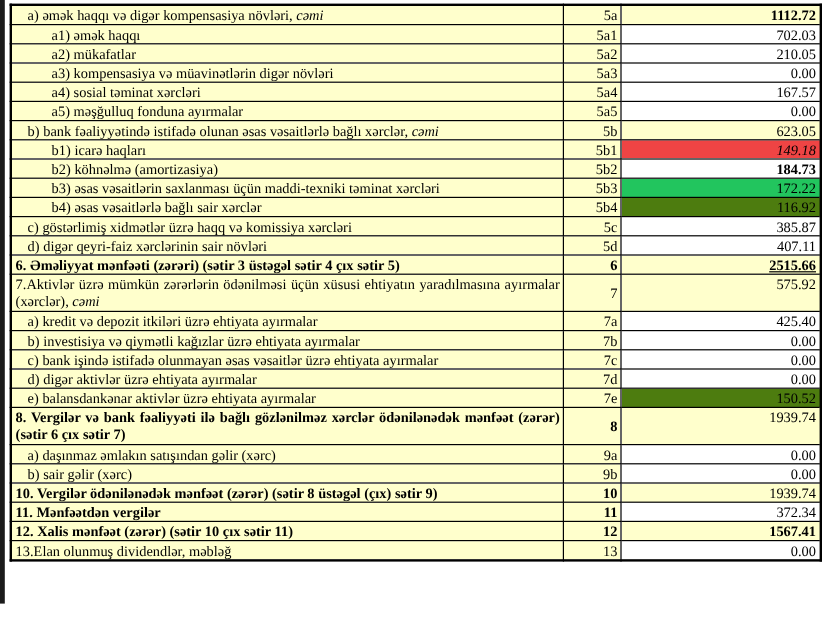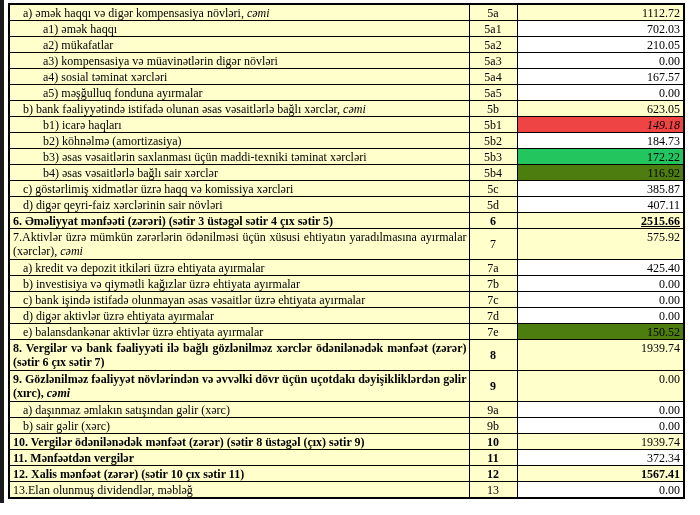--- a/index.html
+++ b/index.html
@@ -32,21 +32,21 @@
   col.c-value { width: 167px; }
   td {
     border: 1px solid var(--border, #000);
     font-size: 12px;
     line-height: 14px;
     padding: 0 2px;
     overflow: hidden;
     vertical-align: middle;
   }
   td.label { background: var(--yellow, #FFFFCC); text-align: left; }
-  td.code  { background: var(--yellow, #FFFFCC); text-align: center; }
+  td.code  { background: var(--yellow, #FFFFCC); text-align: right; }
   td.value { text-align: right; padding-right: 3px; }
   tr.single td { height: 15px; white-space: nowrap; }
   tr.two td.label { text-align: justify; padding-top: 1px; padding-bottom: 1px; }
   tr.two td.value { vertical-align: top; padding-top: 1px; padding-left: 24px; }
   tr.bold td.label, tr.bold td.code { font-weight: bold; }
   td.value.vb { font-weight: bold; }
   td.label.ind0 { padding-left: 3px; }
   td.label.ind1 { padding-left: 13px; }
   td.label.ind2 { padding-left: 33px; }
   td.label i { font-style: italic; }
@@ -59,21 +59,21 @@
 <table id="report">
   <colgroup>
     <col class="c-label">
     <col class="c-code">
     <col class="c-value">
   </colgroup>
   <tbody>
       <tr class="single">
     <td class="label ind1"><span class="lab-text">a) əmək haqqı və digər kompensasiya növləri, </span><i class="lab-italic">cəmi</i></td>
     <td class="code">5a</td>
-    <td class="value" style="background: rgb(255, 255, 204);">1112.72</td>
+    <td class="value" style="background: rgb(255, 255, 204); font-weight: bold;">1112.72</td>
   </tr>
       <tr class="single">
     <td class="label ind2"><span class="lab-text">a1) əmək haqqı</span></td>
     <td class="code">5a1</td>
     <td class="value" style="background: rgb(255, 255, 255);">702.03</td>
   </tr>
       <tr class="single">
     <td class="label ind2"><span class="lab-text">a2) mükafatlar</span></td>
     <td class="code">5a2</td>
     <td class="value" style="background: rgb(255, 255, 255);">210.05</td>
@@ -99,21 +99,21 @@
     <td class="value" style="background: rgb(255, 255, 204);">623.05</td>
   </tr>
       <tr class="single">
     <td class="label ind2"><span class="lab-text">b1) icarə haqları</span></td>
     <td class="code">5b1</td>
     <td class="value" style="background: #ef4444; font-style: italic;">149.18</td>
   </tr>
       <tr class="single">
     <td class="label ind2"><span class="lab-text">b2) köhnəlmə (amortizasiya)</span></td>
     <td class="code">5b2</td>
-    <td class="value" style="background: rgb(255, 255, 255);">184.73</td>
+    <td class="value" style="background: rgb(255, 255, 255); font-weight: bold;">184.73</td>
   </tr>
       <tr class="single">
     <td class="label ind2"><span class="lab-text">b3) əsas vəsaitlərin saxlanması üçün maddi-texniki təminat xərcləri</span></td>
     <td class="code">5b3</td>
     <td class="value" style="background: #22c55e;">172.22</td>
   </tr>
       <tr class="single">
     <td class="label ind2"><span class="lab-text">b4) əsas vəsaitlərlə bağlı sair xərclər</span></td>
     <td class="code">5b4</td>
     <td class="value" style="background: #4d7c0f;">116.92</td>
@@ -161,25 +161,20 @@
       <tr class="single">
     <td class="label ind1"><span class="lab-text">e) balansdankənar aktivlər üzrə ehtiyata ayırmalar</span></td>
     <td class="code">7e</td>
     <td class="value" style="background: #4d7c0f;">150.52</td>
   </tr>
       <tr class="two bold">
     <td class="label ind0"><span class="lab-text">8. Vergilər və bank fəaliyyəti ilə bağlı gözlənilməz xərclər ödənilənədək mənfəət (zərər) (sətir 6 çıx sətir 7)</span></td>
     <td class="code">8</td>
     <td class="value" style="background: rgb(255, 255, 204);">1939.74</td>
   </tr>
-      <tr class="two bold">
-    <td class="label ind0"><span class="lab-text">9. Gözlənilməz fəaliyyət növlərindən və əvvəlki dövr üçün uçotdakı dəyişikliklərdən gəlir (xırc), </span><i class="lab-italic">cəmi</i></td>
-    <td class="code">9</td>
-    <td class="value" style="background: rgb(255, 255, 204);">0.00</td>
-  </tr>
       <tr class="single">
     <td class="label ind1"><span class="lab-text">a) daşınmaz əmlakın satışından gəlir (xərc)</span></td>
     <td class="code">9a</td>
     <td class="value" style="background: rgb(255, 255, 255);">0.00</td>
   </tr>
       <tr class="single">
     <td class="label ind1"><span class="lab-text">b) sair gəlir (xərc)</span></td>
     <td class="code">9b</td>
     <td class="value" style="background: rgb(255, 255, 255);">0.00</td>
   </tr>

